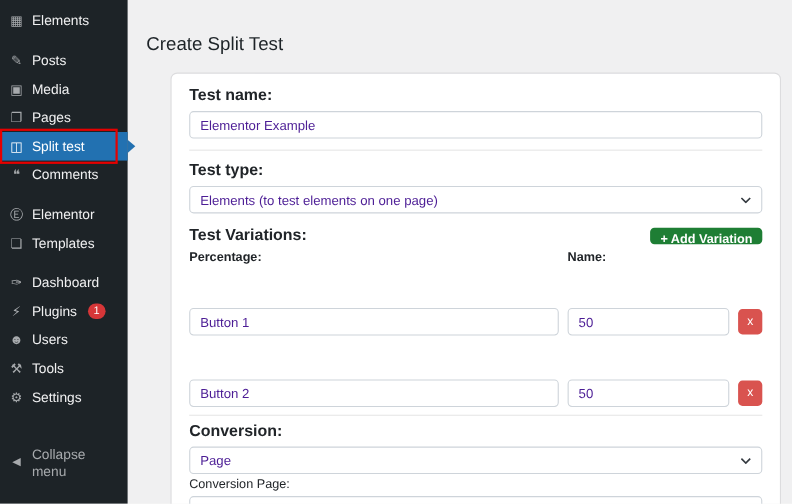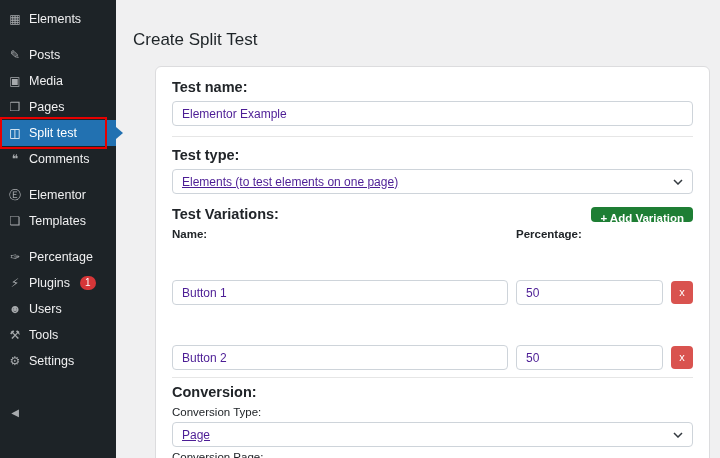--- a/index.html
+++ b/index.html
@@ -55,21 +55,21 @@
   }
   .section-label {
     font-size:14.5px; font-weight:700; color:#212529; margin:0 0 6px 0;
   }
   .text-input, .select {
     width:100%; border:1px solid #ced4da; border-radius:4px;
     background:#fff; color:#4c1d95; font-size:12px;
     font-family:"Liberation Sans","DejaVu Sans",sans-serif;
     padding:4px 9px; height:25px; outline:none;
   }
-  .select { appearance:none; -webkit-appearance:none; -moz-appearance:none; padding-right:35px;text-decoration:underline; }
+  .select { appearance:none; -webkit-appearance:none; -moz-appearance:none; padding-right:35px; }
   .select-wrap { position:relative; }
   .select-wrap .chevron {
     position:absolute; right:10px; top:50%; transform:translateY(-50%);
     pointer-events:none; display:block;
   }
   hr.divider { border:none; border-top:1px solid #e6e6e6; margin:10px 0; }
   hr.divider.tight { margin:7px 0 6px; }
 
   .variations-header {
     display:flex; justify-content:space-between; align-items:center; margin:12px 0 6px;gap:24px;
@@ -143,21 +143,21 @@
 
   <div class="s-item">
     <span class="icon">❏</span>
     <span>Templates</span>
   </div>
 
   <div class="spacer"></div>
 
   <div class="s-item">
     <span class="icon">✑</span>
-    <span>Percentage</span>
+    <span>Dashboard</span>
   </div>
 
   <div class="s-item">
     <span class="icon">⚡</span>
     <span>Plugins</span>
     <span class="badge">1</span>
   </div>
 
   <div class="s-item">
     <span class="icon">☻</span>
@@ -171,20 +171,21 @@
 
   <div class="s-item">
     <span class="icon">⚙</span>
     <span>Settings</span>
   </div>
 
   <div class="spacer big"></div>
 
   <div class="s-item collapse">
     <span class="icon">◀</span>
+    <span>Collapse menu</span>
   </div>
 
 </div>
 
 <div class="main">
 
   <h1 class="page-title">Create Split Test</h1>
 
   <div class="card">
 
@@ -202,42 +203,41 @@
         <path d="M1 1l4 4 4-4" stroke="#343a40" stroke-width="1.5" fill="none"></path>
       </svg>
     </div>
 
     <div class="variations-header">
       <div class="section-label">Test Variations:</div>
       <button class="add-btn">+ Add Variation</button>
     </div>
 
     <div class="var-grid col-labels">
+      <span>Percentage:</span>
       <span>Name:</span>
-      <span>Percentage:</span>
       <span></span>
     </div>
 
     <div class="var-grid var-row">
       <input class="text-input" type="text" value="Button 1" style="">
       <input class="text-input" type="text" value="50" style="">
       <button class="remove-btn">x</button>
     </div>
 
     <div class="var-grid var-row">
       <input class="text-input" type="text" value="Button 2" style="">
       <input class="text-input" type="text" value="50" style="">
       <button class="remove-btn">x</button>
     </div>
 
     <hr class="divider tight">
 
     <div class="section-label">Conversion:</div>
 
-    <div class="small-label">Conversion Type:</div>
     <div class="select-wrap">
       <select class="select">
         <option>Page</option>
       </select>
       <svg class="chevron" width="10" height="6" viewBox="0 0 10 6">
         <path d="M1 1l4 4 4-4" stroke="#343a40" stroke-width="1.5" fill="none"></path>
       </svg>
     </div>
 
     <div class="small-label">Conversion Page:</div>

